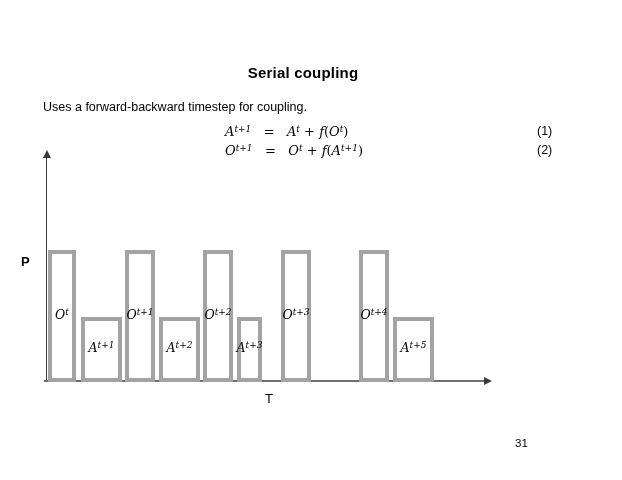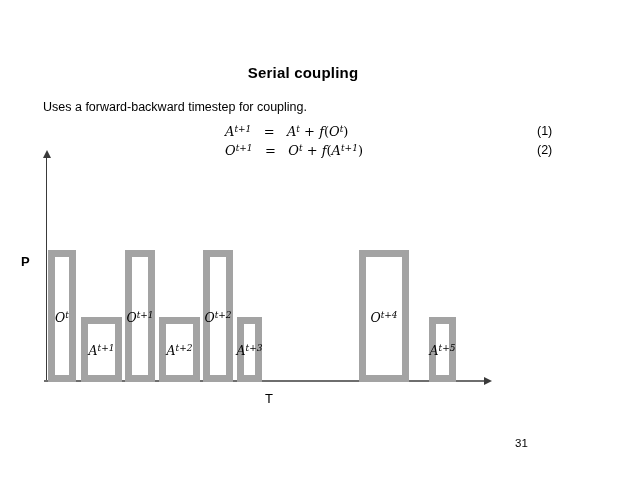--- a/index.html
+++ b/index.html
@@ -98,21 +98,21 @@
     font-weight: bold;
   }
   .t-label {
     position: absolute;
     left: 265px; top: 391px;
     font-size: 13px;
   }
   .bar {
     position: absolute;
     background: #ffffff;
-    border: 7px solid #a3a3a3;
+    border: 4px solid #a3a3a3;
     box-sizing: border-box;
     display: flex;
     justify-content: center;
     align-items: flex-start;
   }
   .bar .bar-label {
     font-size: 12.5px;
     white-space: nowrap;
   }
   .bar.tall  { top: 250px; height: 132px; }
@@ -120,22 +120,22 @@
   .bar.tall  .bar-label { margin-top: 53px; }
   .bar.short .bar-label { margin-top: 19px; }
   .b0 { left: 48px;  width: 28px; }
   .b1 { left: 81px;  width: 41px; }
   .b2 { left: 125px; width: 30px; }
   .b3 { left: 159px; width: 41px; }
   .b4 { left: 203px; width: 30px; }
   .b5 { left: 237px; width: 25px; }
   .b6 { left: 281px; width: 30px; }
   .b7 { left: 315px; width: 41px; }
-  .b8 { left: 359px; width: 50px; }
-  .b9 { left: 393px; width: 27px; margin-left: 36px; }
+  .b8 { left: 359px; width: 30px; }
+  .b9 { left: 393px; width: 41px; }
   .page-num {
     position: absolute;
     left: 515px; top: 437px;
     font-size: 11.5px;
   }
 </style>
 </head>
 <body>
 
 <div class="slide">
@@ -172,20 +172,23 @@
     </div>
     <div class="bar short b3">
       <span class="bar-label math"><span>A</span><sup>t+2</sup></span>
     </div>
     <div class="bar tall b4">
       <span class="bar-label math"><span>O</span><sup>t+2</sup></span>
     </div>
     <div class="bar short b5">
       <span class="bar-label math"><span>A</span><sup>t+3</sup></span>
     </div>
+    <div class="bar tall b6">
+      <span class="bar-label math"><span>O</span><sup>t+3</sup></span>
+    </div>
     <div class="bar tall b8">
       <span class="bar-label math"><span>O</span><sup>t+4</sup></span>
     </div>
     <div class="bar short b9">
       <span class="bar-label math"><span>A</span><sup>t+5</sup></span>
     </div>
   </div>
 
   <span class="page-num">31</span>
 

